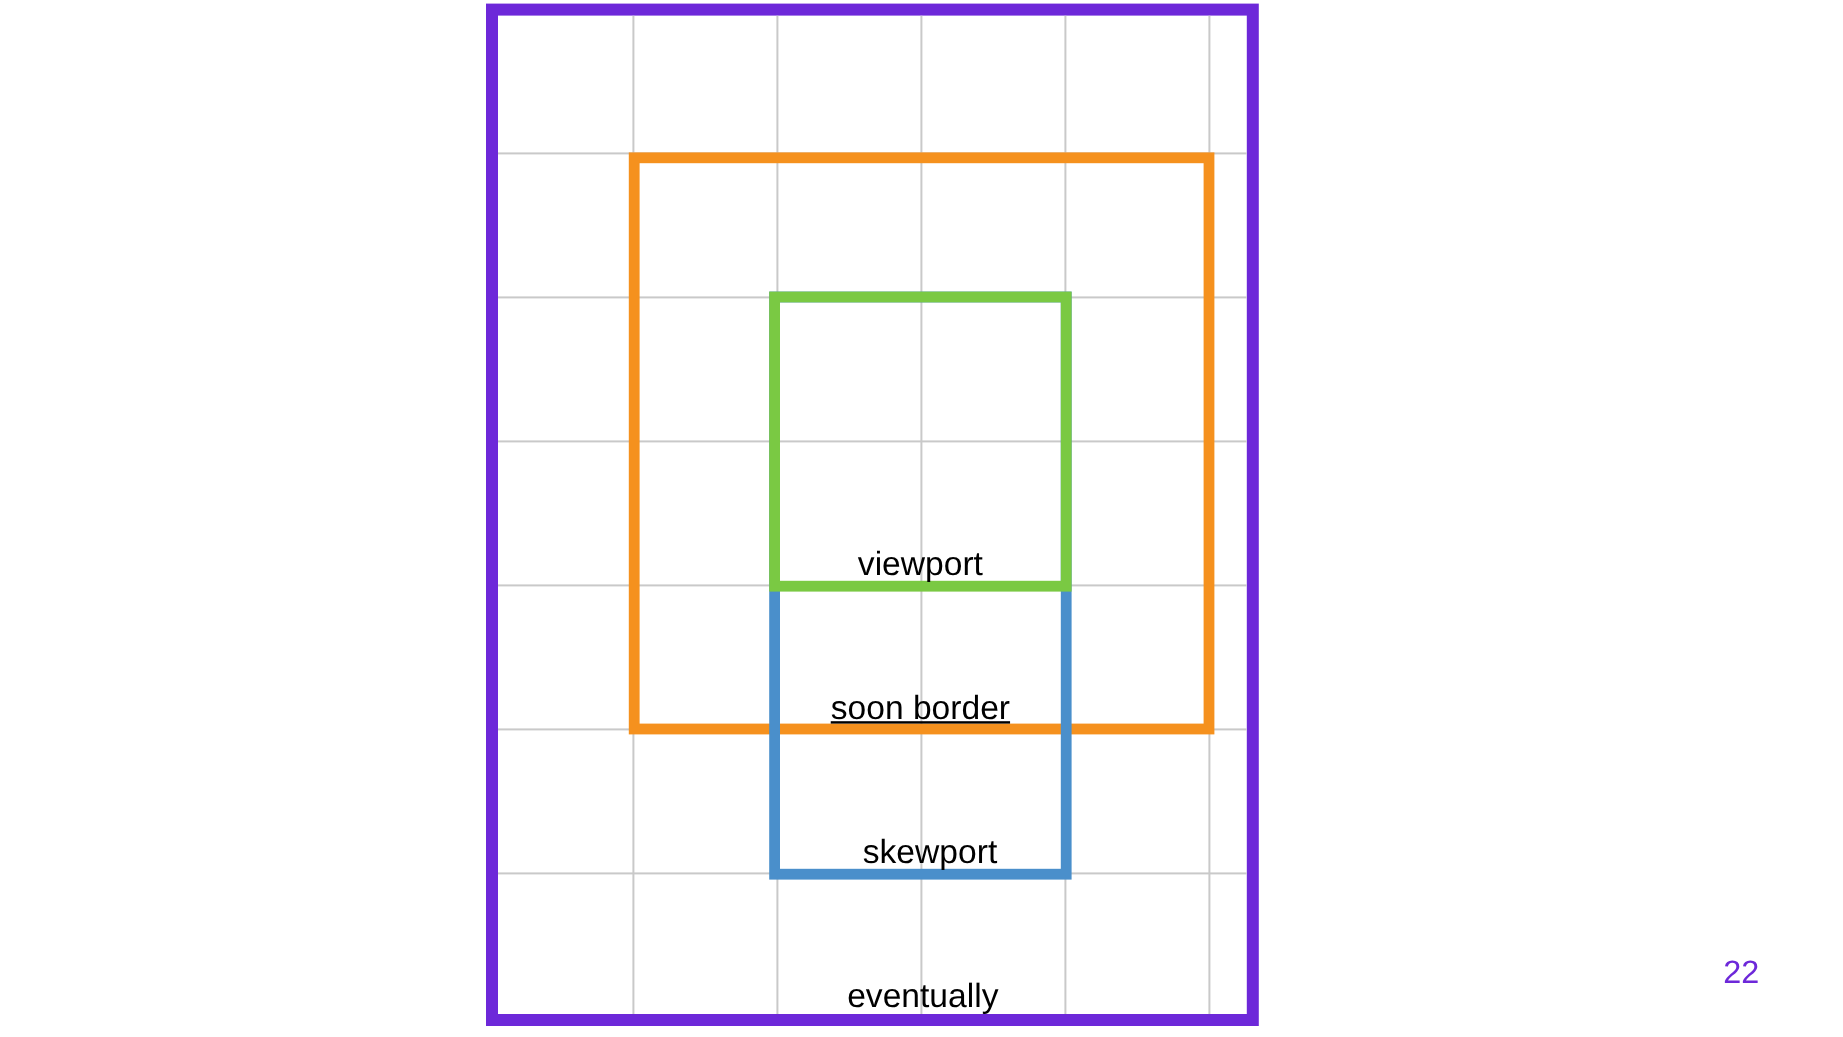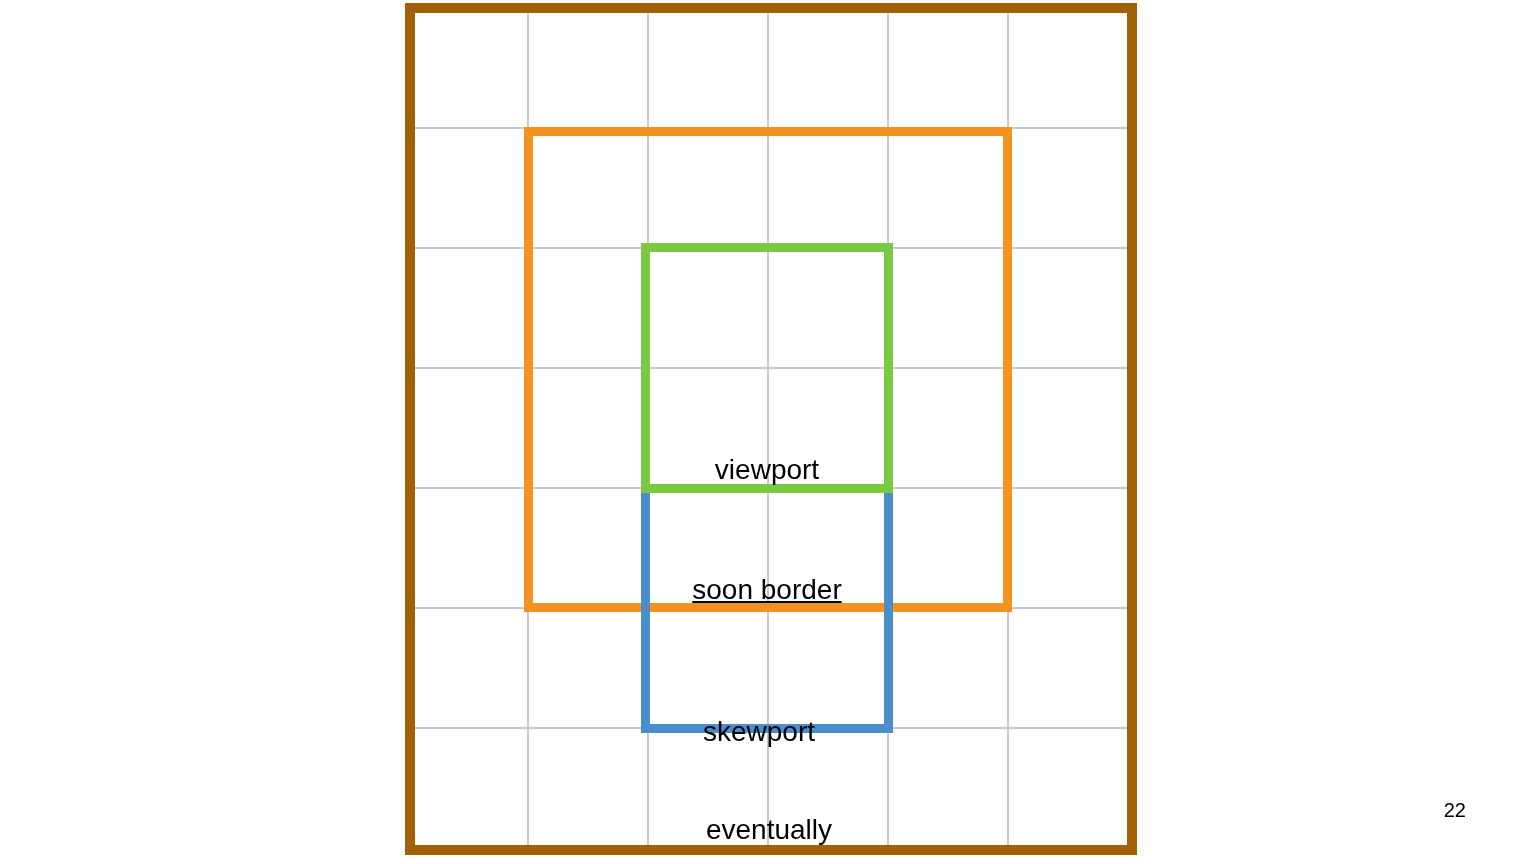--- a/index.html
+++ b/index.html
@@ -17,23 +17,23 @@
     width: 1536px;
     height: 864px;
     background: #ffffff;
   }
 
   
   #canvas-frame {
     position: absolute;
     left: 405px;
     top: 3px;
-    width: 732px;
+    width: 644px;
     height: 852px;
-    border: 10px solid #a16207;
+    border: 10px solid #6d28d9;
     box-sizing: border-box;
     background: #ffffff;
     overflow: hidden;
   }
 
   
   #grid {
     position: absolute;
     left: 0;
     top: 0;
@@ -88,31 +88,31 @@
     font-family: "Liberation Sans", sans-serif;
     font-size: 28px;
     line-height: 34px;
     white-space: nowrap;
     text-align: center;
     transform: translateX(-50%);
   }
 
   #label-viewport     { left: 352px; top: 440px; }
   #label-soon-border  { left: 352px; top: 560px; text-decoration: underline; }
-  #label-skewport     { left: 344px; top: 680px; margin-top: 22px; }
+  #label-skewport     { left: 360px; top: 680px; }
   #label-eventually   { left: 354px; top: 800px; text-align: right; }
 
   
   #page-number {
     position: absolute;
     right: 70px;
     top: 794px;
-    color: #000000;
+    color: #6d28d9;
     font-family: "Liberation Sans", sans-serif;
-    font-size: 20px;
+    font-size: 27px;
     line-height: 32px;
   }
 </style>
 </head>
 <body>
 
 <div id="slide">
 
   <div id="canvas-frame">
 

